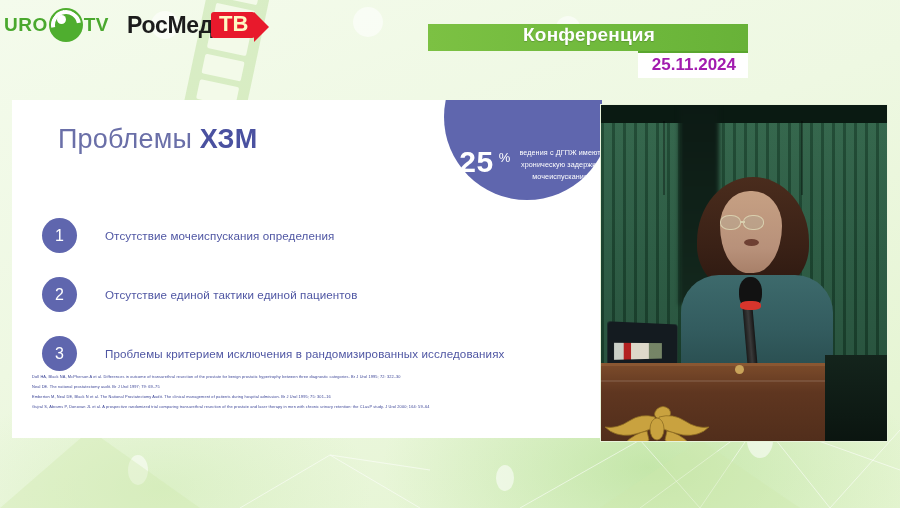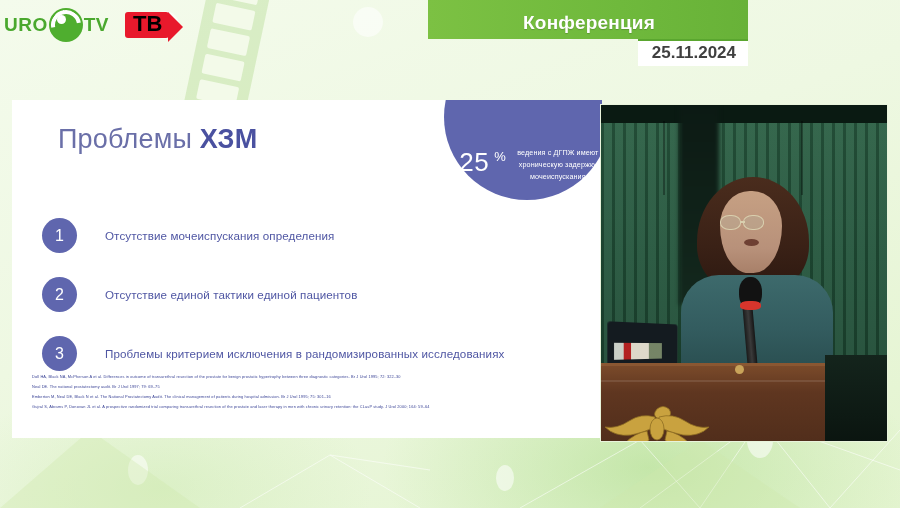--- a/index.html
+++ b/index.html
@@ -58,47 +58,47 @@
     content:""; position:absolute; width:9px; height:9px; border-radius:50%;
     background:#ffffff; top:7px; left:8px;
   }
 
   .rosmed { display:flex; align-items:center; }
   .rosmed .rm-txt {
     font-weight: bold; font-size: 23px; color: #1c1c1c; letter-spacing: -.3px;
   }
   .rosmed .rm-badge {
     position: relative; margin-left: -2px;
-    background: #e8192c; color: #000000; font-weight: bold; font-size: 22px;
+    background: #e8192c; color: #fef9c3; font-weight: bold; font-size: 22px;
     padding: 1px 7px 3px 8px; border-radius: 3px; line-height: 1;
   }
   .rosmed .rm-badge::after {
     content:""; position:absolute; right:-14px; top:0;
     border-left: 15px solid #e8192c;
     border-top: 15px solid transparent;
     border-bottom: 15px solid transparent;
   }
 
   
   .conf-banner {
     position:absolute; right:0; top:0; width:320px;
   }
   .conf-green {
     background: linear-gradient(90deg,#7cc143 0%, #6fb93c 60%, #68b238 100%);
-    padding: 12px 10px 6px 12px; text-align: right;
+    padding: 0 10px 6px 12px; text-align: right; margin-top: 24px;
   }
   .conf-green .l1, .conf-green .l2 {
     color:#fff; font-weight:bold; line-height:1.12;
     text-shadow: 0 1px 1px rgba(0,0,0,.18);
   }
   .conf-green .l1 { font-size: 19px; letter-spacing:.2px; text-align:center;}
   .conf-green .l2 { font-size: 19px; letter-spacing:.2px; text-align:center;}
   .conf-date-wrap { text-align: right; }
   .conf-date {
-    display:inline-block; background:#ffffff; color:#404040;
+    display:inline-block; background:#ffffff; color:#a21caf;
     font-weight:bold; font-size:17px; padding:2px 12px 3px 14px;
     border-top: 2px solid #5aa62f;
   }
 
   
   .slide {
     position: absolute; left: 12px; top: 100px;
     width: 590px; height: 338px;
     background: #ffffff; overflow: hidden;
   }
@@ -110,21 +110,21 @@
 
   .stat-badge {
     position:absolute; left:432px; top:-66px;
     width: 166px; height: 166px; border-radius: 50%;
     background: #5f66ae; color:#fff;
     display:flex; flex-direction:row; align-items:center;
     padding-top: 90px;
   }
   .stat-row { display:flex; align-items:baseline; gap:5px; }
   .stat-do { font-size:9px; opacity:.9; position:relative; top:-2px;}
-  .stat-num { font-size:26px; font-weight:400; letter-spacing:.5px; line-height:1; }
+  .stat-num { font-size:30px; font-weight:700; letter-spacing:.5px; line-height:1; }
   .stat-pct { font-size:13px; position:relative; top:-10px;}
   .stat-sub {
     margin-top: 6px; font-size: 7.2px; line-height: 1.65; text-align: center;
     width: 118px; letter-spacing:.1px;
   }
 
   .items { position:absolute; left:30px; top:118px; width:470px; }
   .item { display:flex; align-items:center; margin-bottom: 24px; }
   .item-num {
     flex:0 0 auto; width:35px; height:35px; border-radius:50%;
@@ -288,20 +288,21 @@
 <div class="topbar">
 
   <div class="logos">
     <div class="urotv">
       <span class="txt">URO</span>
       <span class="mark"></span>
       <span class="txt">TV</span>
     </div>
 
     <div class="rosmed">
+      <span class="rm-txt">РосМед</span>
       <span class="rm-badge">ТВ</span>
     </div>
   </div>
 
   <div class="conf-banner">
     <div class="conf-green">
       <div class="l1">Конференция</div>
     </div>
     <div class="conf-date-wrap">
       <span class="conf-date">25.11.2024</span>

